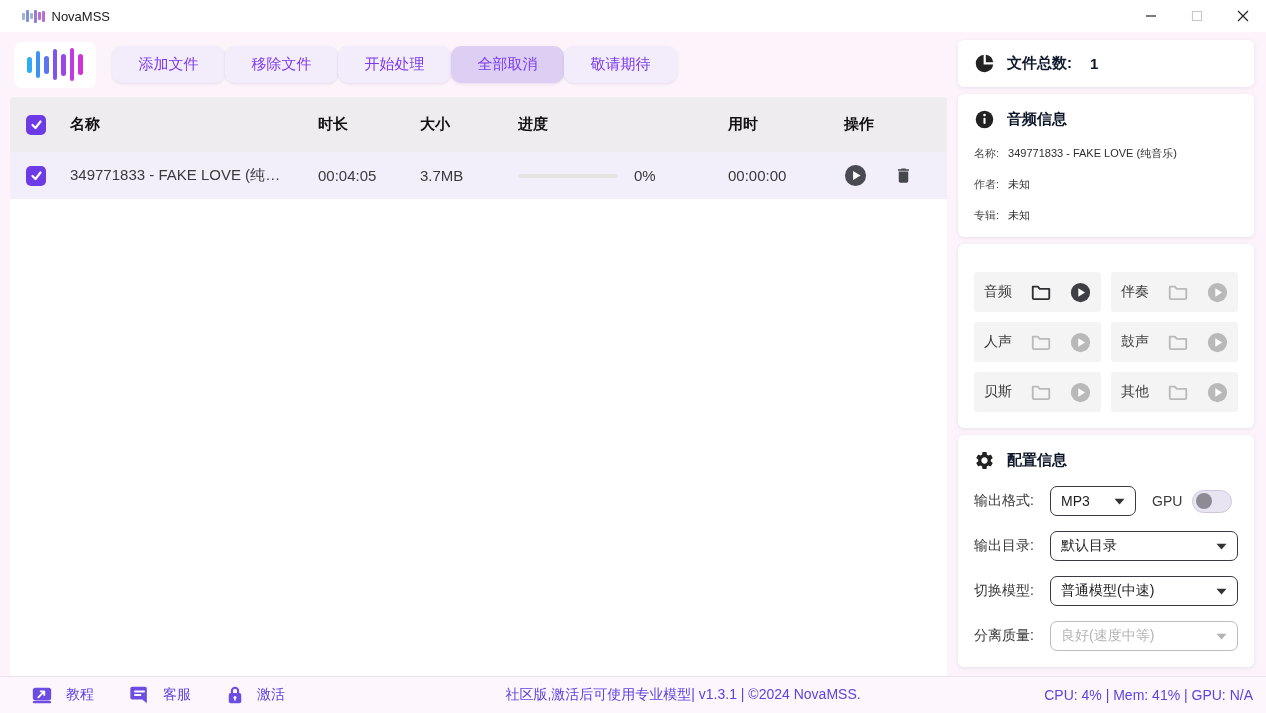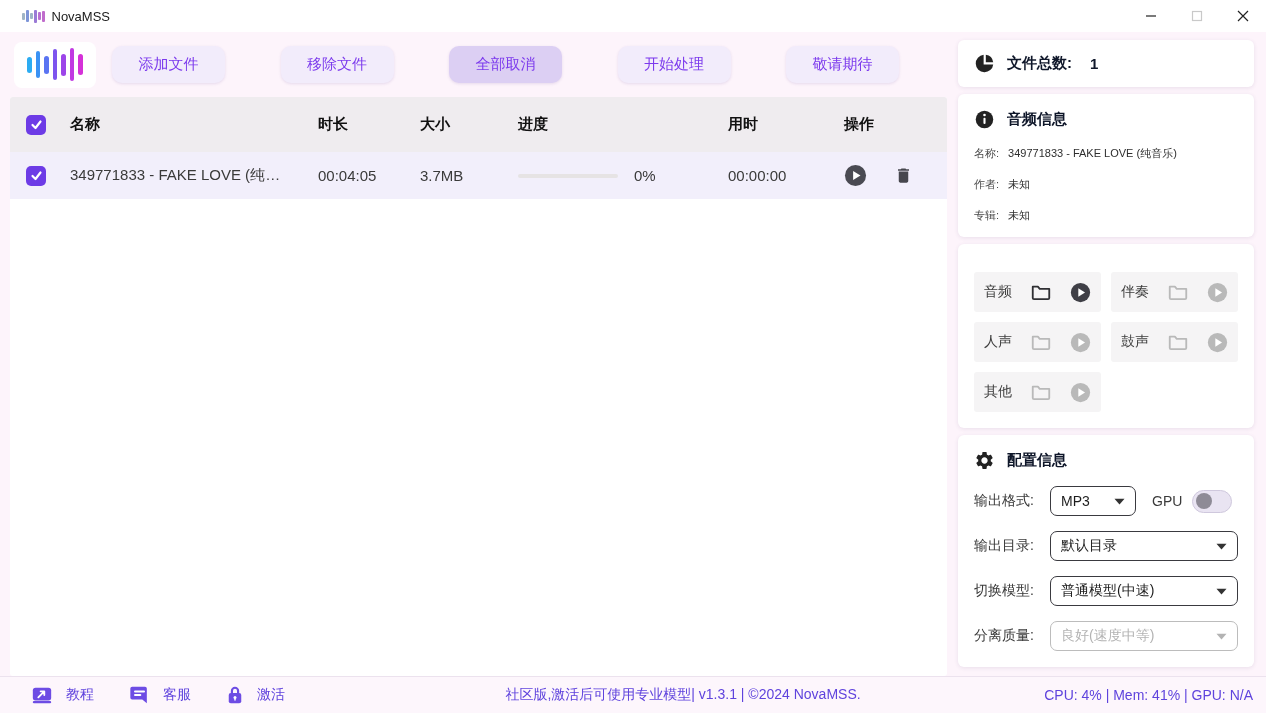--- a/index.html
+++ b/index.html
@@ -16,21 +16,21 @@
   .win-controls { display:flex; height:32px; }
   .win-btn { width:46px; height:32px; display:flex; align-items:center; justify-content:center; cursor:pointer; }
 
   
   .main { flex:1 1 auto; display:flex; background:#fdf4fb; min-height:0; }
   .left-col { flex:1 1 auto; display:flex; flex-direction:column; min-width:0; }
 
   .toolbar { height:65px; display:flex; align-items:center; padding-left:14px; flex:0 0 auto; }
   .logo-box { width:82px; height:46px; background:#ffffff; border-radius:8px; display:flex; align-items:center; justify-content:center; gap:4px; }
   .logo-box i { width:4.5px; border-radius:2.5px; display:block; }
-  .toolbar-buttons { flex:1; display:flex; justify-content:space-between; margin:0 59px 0 16px;font-family:Liberation Mono, monospace; }
+  .toolbar-buttons { flex:1; display:flex; margin:0 59px 0 16px;font-family:Liberation Mono, monospace; }
   .tb-btn { width:113px; height:37px; border:none; border-radius:10px; background:#f2ecfb; color:#7c3aed; font-size:15px; font-family:inherit; cursor:pointer; box-shadow:0 1px 3px rgba(90,60,150,.14); }
   .tb-btn.active { background:#dccff3; }
 
   
   .table-card { margin:0 11px 0 10px; background:#ffffff; flex:1 1 auto; border-radius:3px; overflow:hidden; display:flex; flex-direction:column; }
   .t-row { display:grid; grid-template-columns:44px 248px 102px 98px 210px 100px 1fr; align-items:center; padding-left:16px; }
   .t-head { height:55px; background:#efecef; font-weight:bold; font-size:15px; color:#111; }
   .t-data { height:47px; background:#f2effb; font-size:15px; color:#3a3a3a; }
   .cell-name { overflow:hidden; white-space:nowrap; text-overflow:ellipsis; padding-right:24px; }
   .checkbox { width:20px; height:20px; background:#6d3be6; border-radius:5px; display:flex; align-items:center; justify-content:center; cursor:pointer; }
@@ -119,22 +119,22 @@
             <i style="height:27px;background:#3a92f4"></i>
             <i style="height:18px;background:#5a74f2"></i>
             <i style="height:31px;background:#7d54ee"></i>
             <i style="height:22px;background:#9c45e9"></i>
             <i style="height:33px;background:#c139e2"></i>
             <i style="height:21px;background:#d531d8"></i>
         </div>
         <div class="toolbar-buttons">
           <button class="tb-btn">添加文件</button>
           <button class="tb-btn">移除文件</button>
+          <button class="tb-btn">开始处理</button>
           <button class="tb-btn active">全部取消</button>
-          <button class="tb-btn">开始处理</button>
           <button class="tb-btn">敬请期待</button>
         </div>
       </div>
 
       <div class="table-card">
         <div class="t-row t-head">
           <div class="checkbox">
             <svg width="13" height="13" viewBox="0 0 13 13">
                 <polyline points="2.5,7 5.5,10 10.5,3.5" fill="none" stroke="#fff" stroke-width="2.2" stroke-linecap="round" stroke-linejoin="round"></polyline>
               </svg>
@@ -272,20 +272,34 @@
                 </svg>
             </button>
             <button class="icon-btn">
               <svg width="21" height="21" viewBox="0 0 24 24">
                   <circle cx="12" cy="12" r="11" fill="#b9b9b9"></circle>
                   <polygon points="9.5,7.2 17.2,12 9.5,16.8" fill="#ffffff"></polygon>
                 </svg>
             </button>
           </div>
 
+          <div class="result-item">
+            <span class="ri-label">贝斯</span>
+            <button class="icon-btn">
+              <svg width="24" height="22" viewBox="0 0 24 24" fill="none" stroke="#b9b9b9" stroke-width="2" stroke-linejoin="round">
+                  <path d="M3 6.2h5.6l2 2.3H21v10a1.3 1.3 0 0 1-1.3 1.3H4.3A1.3 1.3 0 0 1 3 18.5z"></path>
+                </svg>
+            </button>
+            <button class="icon-btn">
+              <svg width="21" height="21" viewBox="0 0 24 24">
+                  <circle cx="12" cy="12" r="11" fill="#b9b9b9"></circle>
+                  <polygon points="9.5,7.2 17.2,12 9.5,16.8" fill="#ffffff"></polygon>
+                </svg>
+            </button>
+          </div>
 
           <div class="result-item">
             <span class="ri-label">其他</span>
             <button class="icon-btn">
               <svg width="24" height="22" viewBox="0 0 24 24" fill="none" stroke="#b9b9b9" stroke-width="2" stroke-linejoin="round">
                   <path d="M3 6.2h5.6l2 2.3H21v10a1.3 1.3 0 0 1-1.3 1.3H4.3A1.3 1.3 0 0 1 3 18.5z"></path>
                 </svg>
             </button>
             <button class="icon-btn">
               <svg width="21" height="21" viewBox="0 0 24 24">

